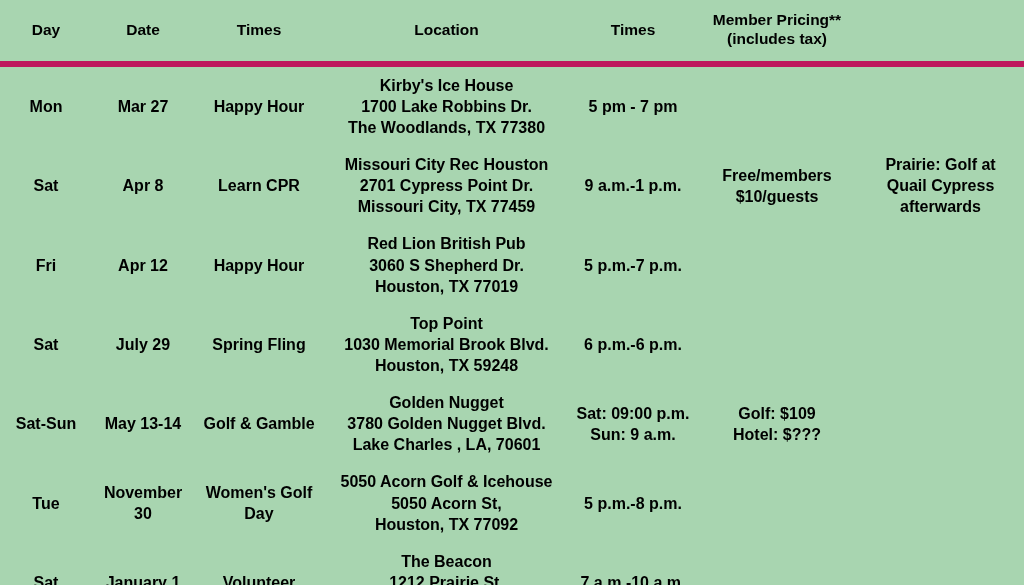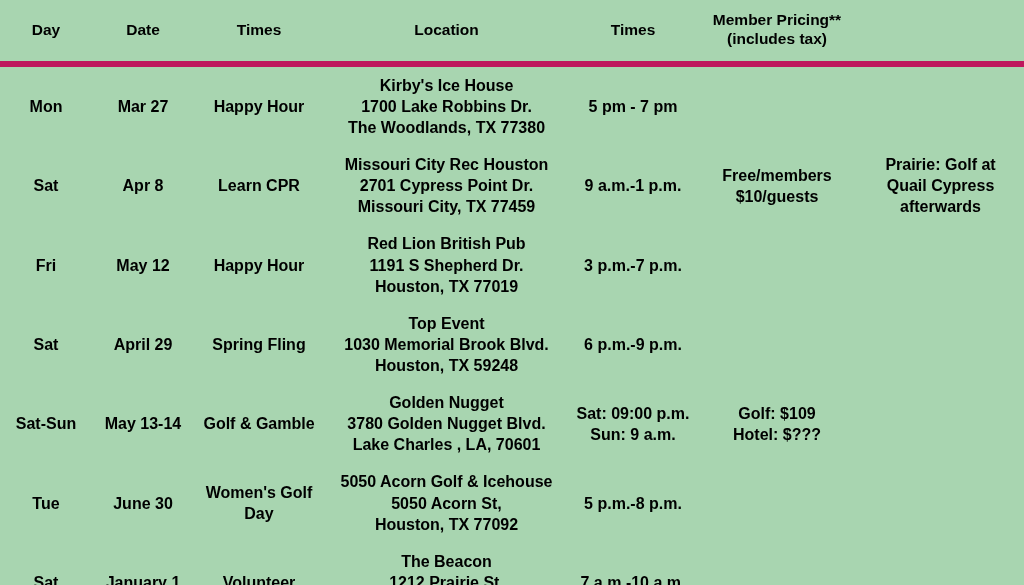--- a/index.html
+++ b/index.html
@@ -135,44 +135,44 @@
             <span class="line">$10/guests</span>
           </td>
           <td>
             <span class="line">Prairie: Golf at</span>
             <span class="line">Quail Cypress</span>
             <span class="line">afterwards</span>
           </td>
         </tr>
         <tr>
           <td>Fri</td>
-          <td>May 12</td>
+          <td>Apr 12</td>
           <td>Happy Hour</td>
           <td class="loc">
             <span class="line">Red Lion British Pub</span>
-            <span class="line">1191 S Shepherd Dr.</span>
+            <span class="line">3060 S Shepherd Dr.</span>
             <span class="line">Houston, TX 77019</span>
           </td>
           <td>
-            <span class="line">3 p.m.-7 p.m.</span>
+            <span class="line">5 p.m.-7 p.m.</span>
           </td>
           <td></td>
           <td></td>
         </tr>
         <tr>
           <td>Sat</td>
-          <td>April 29</td>
+          <td>July 29</td>
           <td>Spring Fling</td>
           <td class="loc">
-            <span class="line">Top Event</span>
+            <span class="line">Top Point</span>
             <span class="line">1030 Memorial Brook Blvd.</span>
             <span class="line">Houston, TX 59248</span>
           </td>
           <td>
-            <span class="line">6 p.m.-9 p.m.</span>
+            <span class="line">6 p.m.-6 p.m.</span>
           </td>
           <td></td>
           <td></td>
         </tr>
         <tr>
           <td>Sat-Sun</td>
           <td>May 13-14</td>
           <td>Golf &amp; Gamble</td>
           <td class="loc">
             <span class="line">Golden Nugget</span>
@@ -184,21 +184,21 @@
             <span class="line">Sun: 9 a.m.</span>
           </td>
           <td>
             <span class="line">Golf: $109</span>
             <span class="line">Hotel: $???</span>
           </td>
           <td></td>
         </tr>
         <tr>
           <td>Tue</td>
-          <td>June 30</td>
+          <td>November 30</td>
           <td>Women's Golf Day</td>
           <td class="loc">
             <span class="line">5050 Acorn Golf &amp; Icehouse</span>
             <span class="line">5050 Acorn St,</span>
             <span class="line">Houston, TX 77092</span>
           </td>
           <td>
             <span class="line">5 p.m.-8 p.m.</span>
           </td>
           <td></td>

